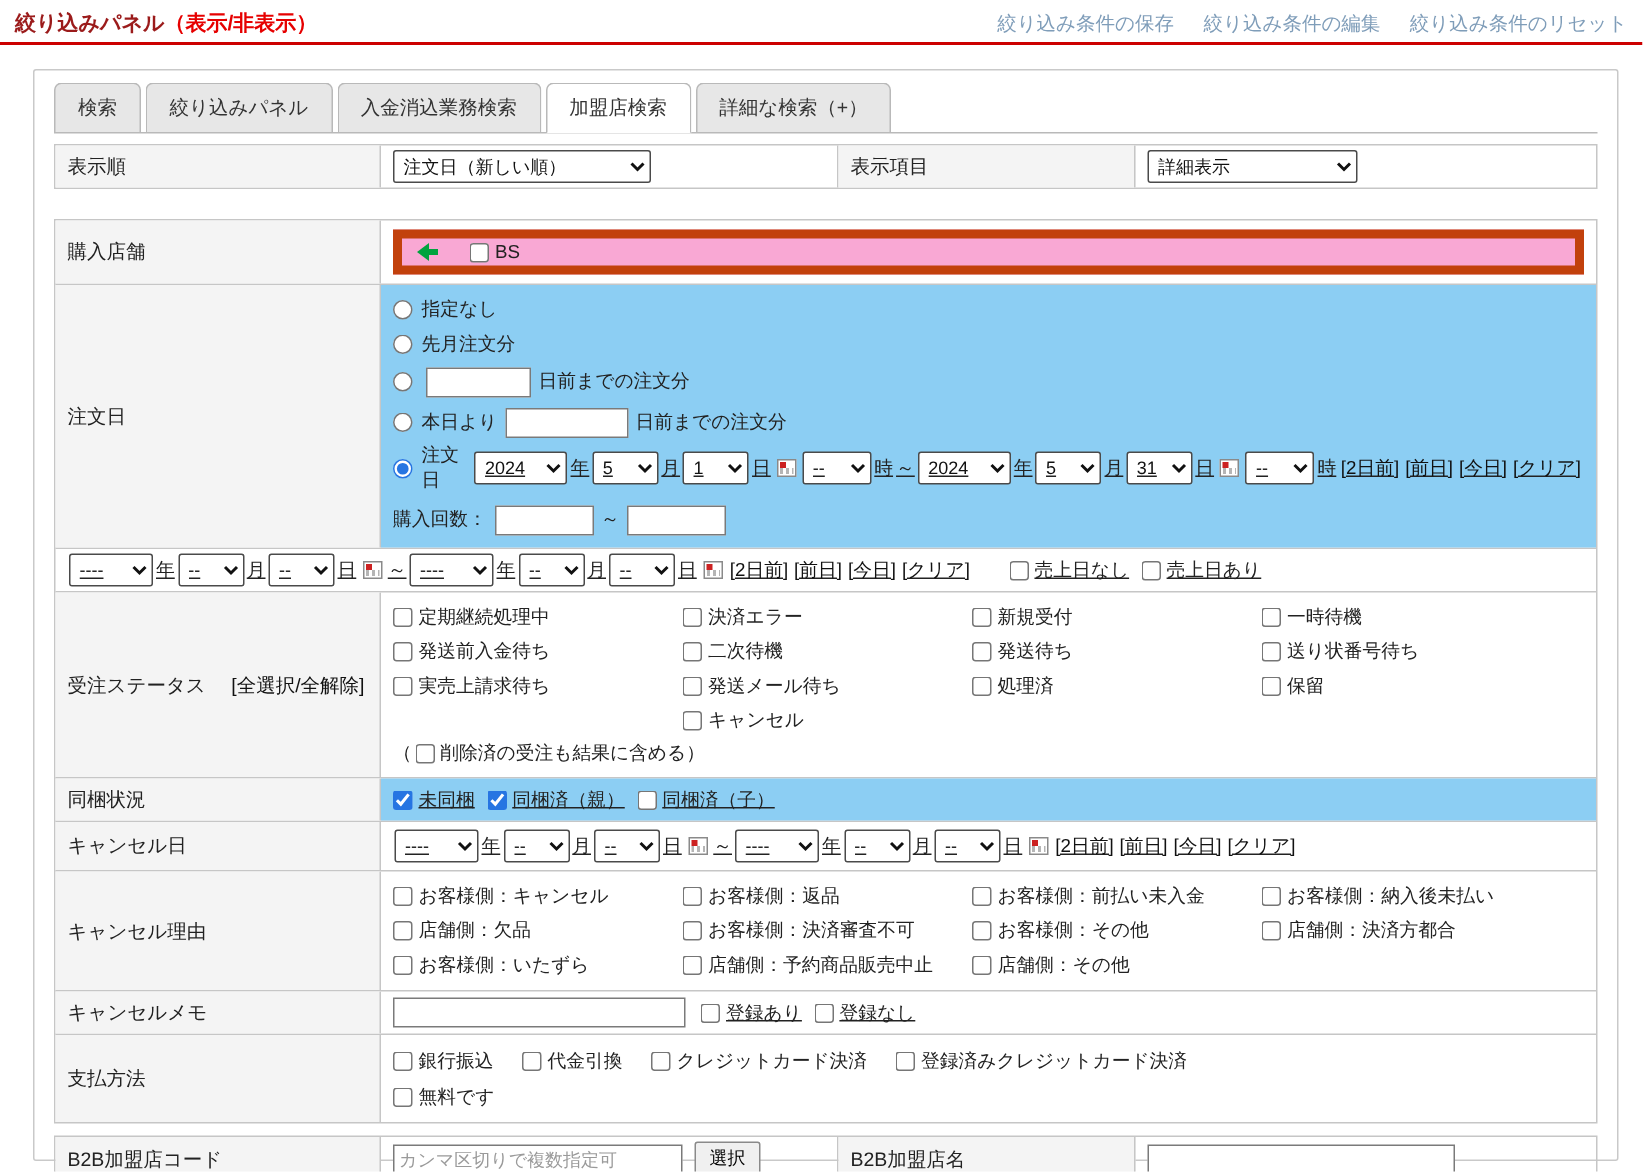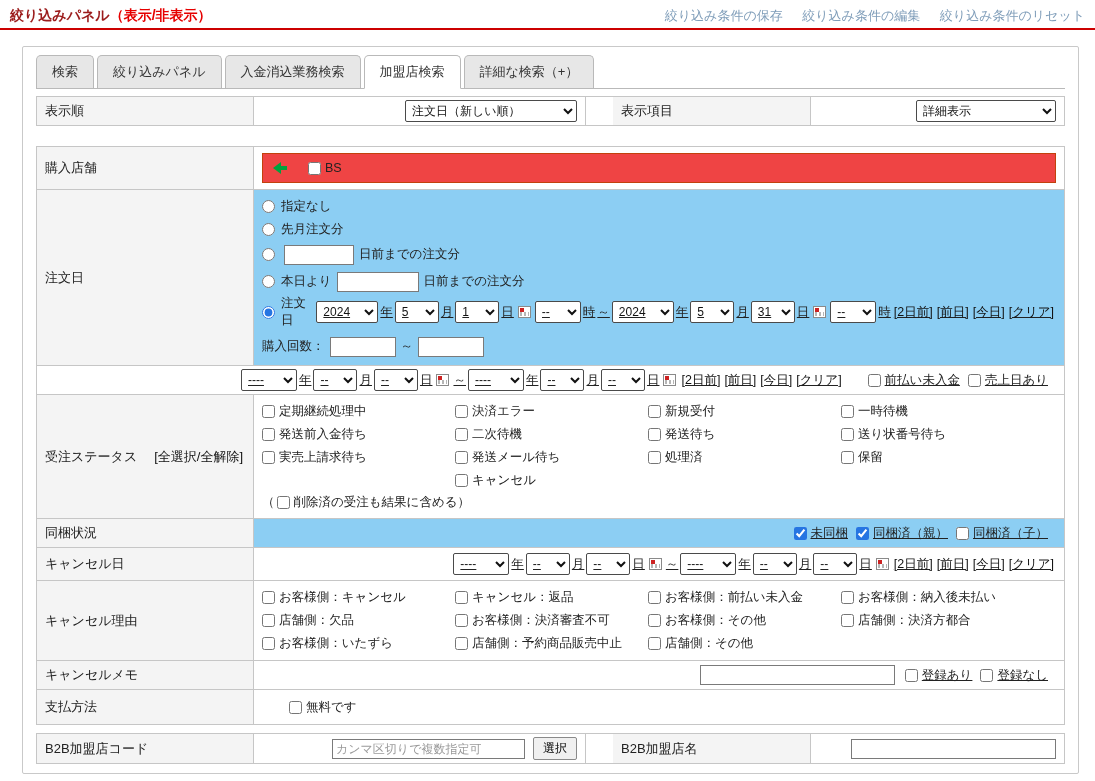--- a/index.html
+++ b/index.html
@@ -24,28 +24,28 @@
   .tabs { display:flex; align-items:flex-end; border-bottom:1px solid #b9b9b9; padding-left:0; }
   .tab { background:#e7e7e7; border:1px solid #b9b9b9; border-bottom:none; border-radius:5px 5px 0 0;
          padding:7px 15px; font-size:13px; color:#333; margin-right:3px; cursor:pointer; white-space:nowrap; }
   .tab.active { background:#fff; margin-bottom:-1px; border-bottom:1px solid #fff; }
 
   
   .section { border:1px solid #c6c6c6; margin-top:7px; }
   .section + .section { margin-top:20px; }
   .section.bottom { margin-top:8px; position:relative; }
   .frow { display:flex; border-bottom:1px solid #c6c6c6; align-items:stretch; }
-  .frow:last-child { border-bottom:none;gap:27px; }
+  .frow:last-child { border-bottom:none; }
   .flabel { width:217px; min-width:217px; background:#f4f4f4; border-right:1px solid #c6c6c6;
             padding:5px 8px; font-size:13px; display:flex; align-items:flex-start; }
   .flabel.center { align-items:center; }
   .flabel.split { justify-content:space-between; align-items:center; }
   .flabel.mid { align-items:center; }
   .flabel2 { width:198px; min-width:198px; }
-  .fcontent { flex:1; padding:3px 8px; font-size:12.5px; display:flex; flex-direction:column; justify-content:flex-end; }
+  .fcontent { flex:1; padding:3px 8px; font-size:12.5px; display:flex; flex-direction:column; justify-content:flex-start; }
   .fcontent.blue { background:#8ccef3; }
   .fcontent.row { flex-direction:row; align-items:center; flex-wrap:wrap; }
   .fixed305 { flex:0 0 305px; border-right:1px solid #c6c6c6; }
 
   select { height:22px; font-size:12px; border:1px solid #4a4a4a; border-radius:2px; background:#fff; color:#111; padding:0 0 0 2px; }
   input[type=text] { border:1px solid #7a7a7a; height:20px; font-size:12px; padding:0 3px; background:#fff; }
   input[type=text]::placeholder { color:#9a9a9a; }
   input[type=checkbox], input[type=radio] { width:13px; height:13px; margin:0 4px 0 0; accent-color:#2675e2; flex:none; }
   button.gray-btn { font-size:12px; padding:2px 9px; background:#f0f0f0; border:1px solid #8a8a8a; border-radius:2px; margin-left:8px; cursor:pointer; }
 
@@ -62,21 +62,21 @@
   .radio-line.tall { min-height:27px; }
   .tokens { display:inline-flex; align-items:center; flex-wrap:nowrap;text-decoration:underline; }
   .tokens select { margin:0 1px; }
   .unit { margin:0 1px; white-space:nowrap; }
   .link-black { color:#111; margin:0 2px; cursor:pointer; white-space:nowrap; }
   .cal { display:inline-block; width:13px; height:12px; border:1px solid #8a8a8a; background:#fff; position:relative; margin:0 3px; flex:none; }
   .cal::before { content:""; position:absolute; left:1px; top:1px; width:4px; height:4px; background:#cc2222; }
   .cal::after { content:""; position:absolute; left:1px; bottom:1px; right:1px; height:4px;
                 background:repeating-linear-gradient(90deg,#b5b5b5 0 2px,transparent 2px 4px); }
 
-  .shop-box { border:1px solid #c2410c; height:30px; display:flex; align-items:center; padding:0 9px; width:100%; background:#ef4444; margin:3px 0; }
+  .shop-box { border:6px solid #c2410c; height:30px; display:flex; align-items:center; padding:0 9px; width:100%; background:#f9a8d4; margin:3px 0; }
   .shop-box .check-item { margin-left:20px; } .w70{width:70px} .w82{width:82px} .w66{width:66px}
   .pc-input { margin:0 3px; }
   .arrow-icon { flex:none; display:inline-flex; }
 </style>
 </head>
 <body>
 
 <div class="topbar">
   <div class="title-wrap">
     <span class="page-title">絞り込みパネル</span><a class="title-toggle">（表示/非表示）</a>
@@ -210,21 +210,21 @@
             <select style="width: 44px;"><option>--</option></select>
             <span class="unit">日</span>
             <span class="cal"></span>
             <span class="link-black">[2日前]</span>
             <span class="link-black">[前日]</span>
             <span class="link-black">[今日]</span>
             <span class="link-black">[クリア]</span>
             <span style="display: inline-block; width: 24px;"></span>
             <label class="check-item">
               <input type="checkbox" style="">
-              <span>前払い未入金</span>
+              <span>売上日なし</span>
             </label>
             <label class="check-item">
               <input type="checkbox" style="">
               <span>売上日あり</span>
             </label>
           </span>
       </div>
     </div>
 
     <div class="frow">
@@ -365,21 +365,21 @@
                 <span>店舗側：欠品</span>
               </label>
               <label class="check-item">
                 <input type="checkbox" style="">
                 <span>お客様側：いたずら</span>
               </label>
             </div>
             <div class="checkcol">
               <label class="check-item">
                 <input type="checkbox" style="">
-                <span>キャンセル：返品</span>
+                <span>お客様側：返品</span>
               </label>
               <label class="check-item">
                 <input type="checkbox" style="">
                 <span>お客様側：決済審査不可</span>
               </label>
               <label class="check-item">
                 <input type="checkbox" style="">
                 <span>店舗側：予約商品販売中止</span>
               </label>
             </div>
@@ -428,20 +428,38 @@
           </span>
       </div>
     </div>
 
     <div class="frow">
       <div class="flabel mid">支払方法</div>
       <div class="fcontent checklines" style="padding:5px 8px;">
           <div class="line">
             <label class="check-item">
               <input type="checkbox" style="">
+              <span>銀行振込</span>
+            </label>
+            <label class="check-item">
+              <input type="checkbox" style="">
+              <span>代金引換</span>
+            </label>
+            <label class="check-item">
+              <input type="checkbox" style="">
+              <span>クレジットカード決済</span>
+            </label>
+            <label class="check-item">
+              <input type="checkbox" style="">
+              <span>登録済みクレジットカード決済</span>
+            </label>
+          </div>
+          <div class="line">
+            <label class="check-item">
+              <input type="checkbox" style="">
               <span>無料です</span>
             </label>
           </div>
         </div>
     </div>
 
   </div>
 
   <div class="section bottom">
 

